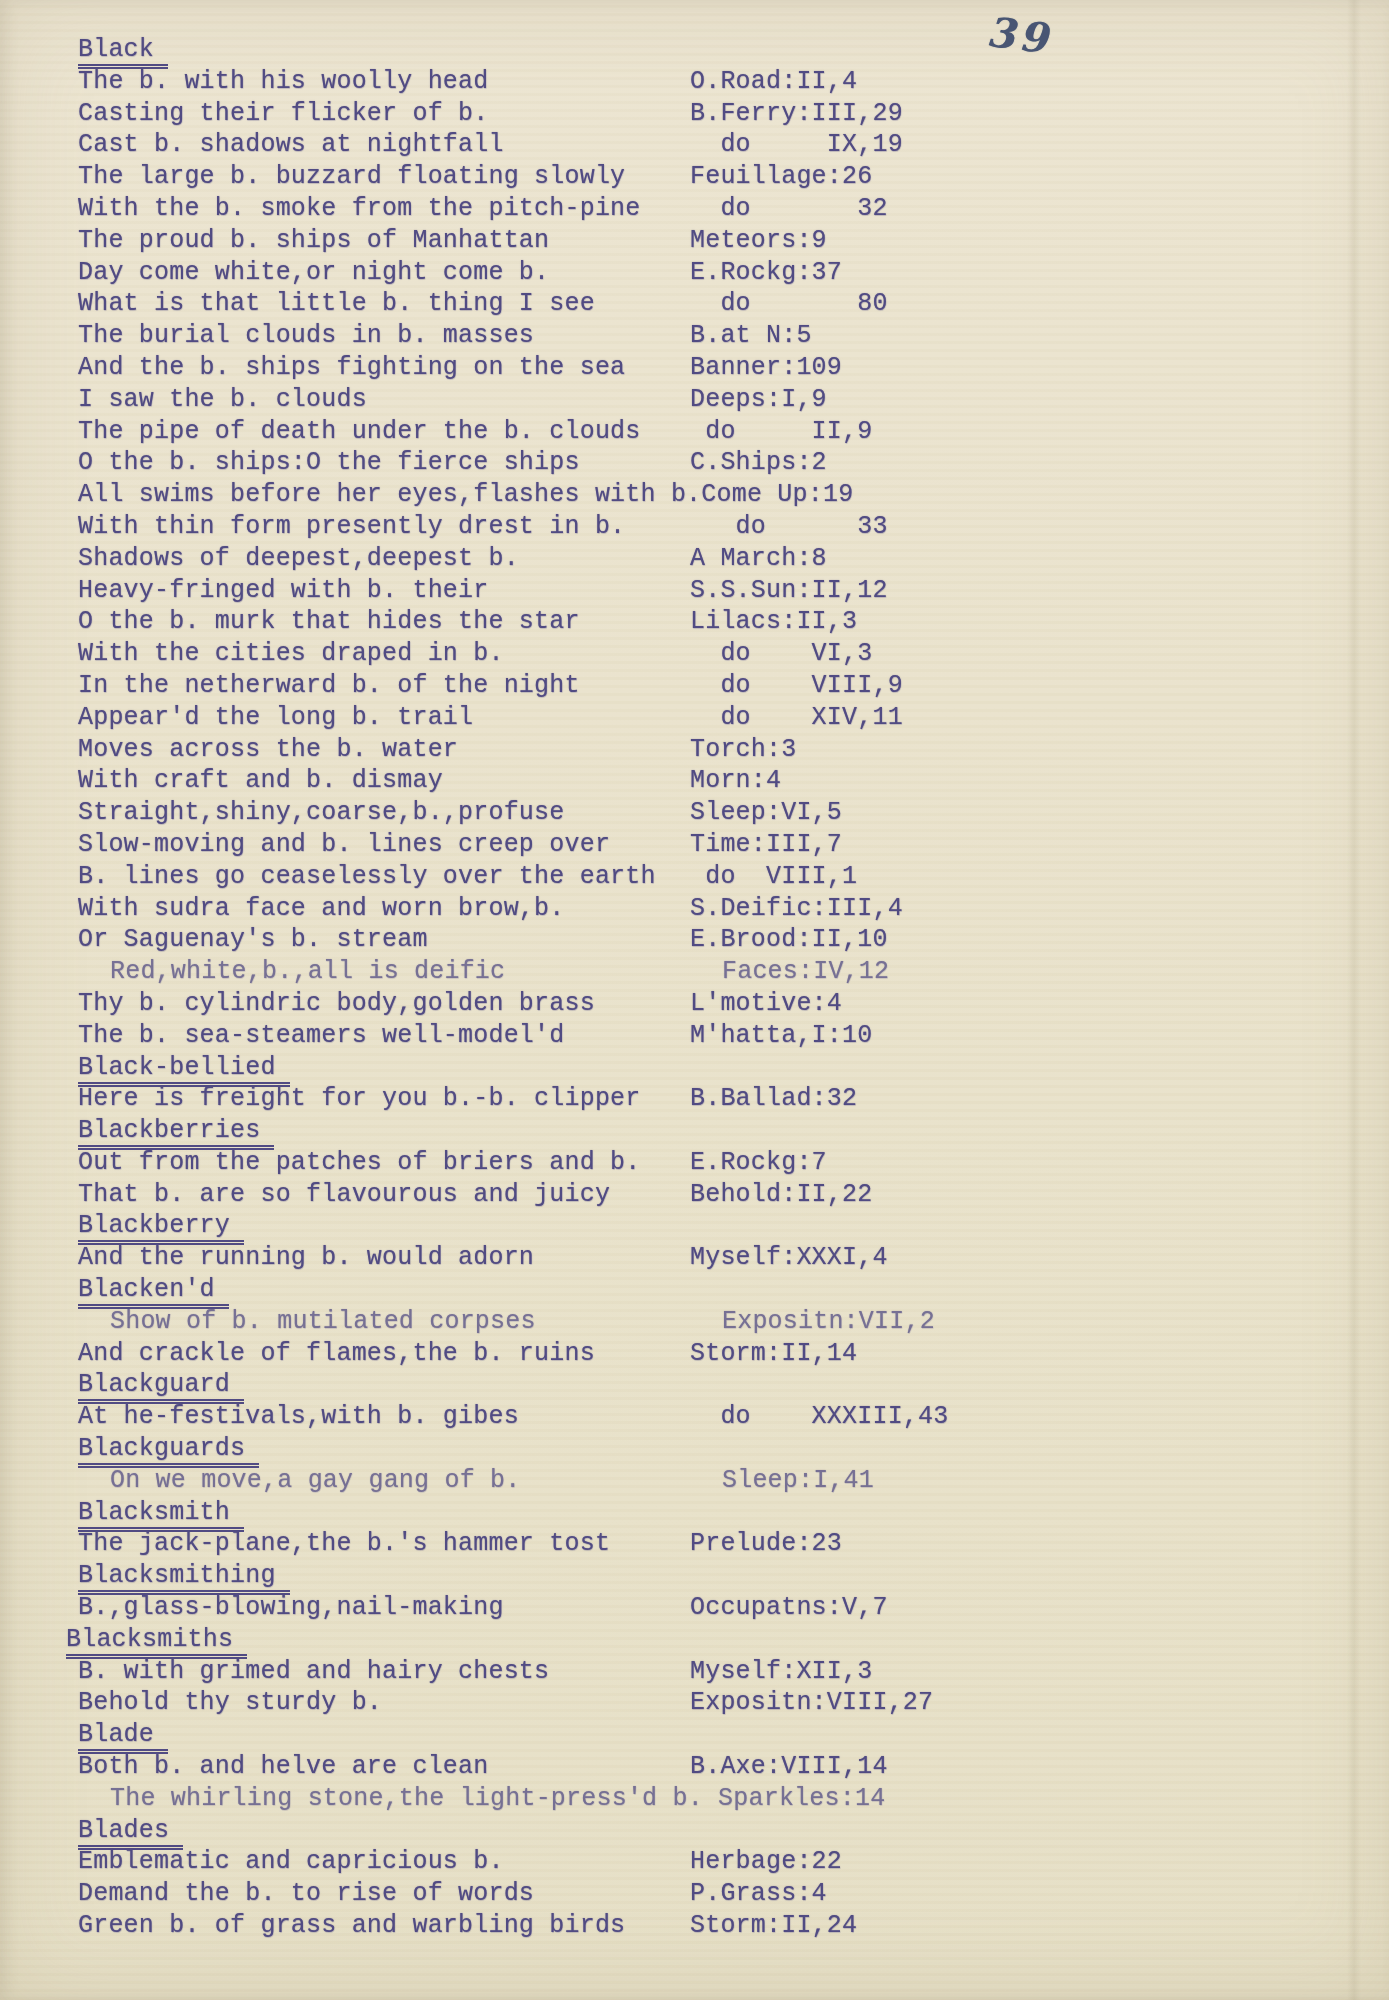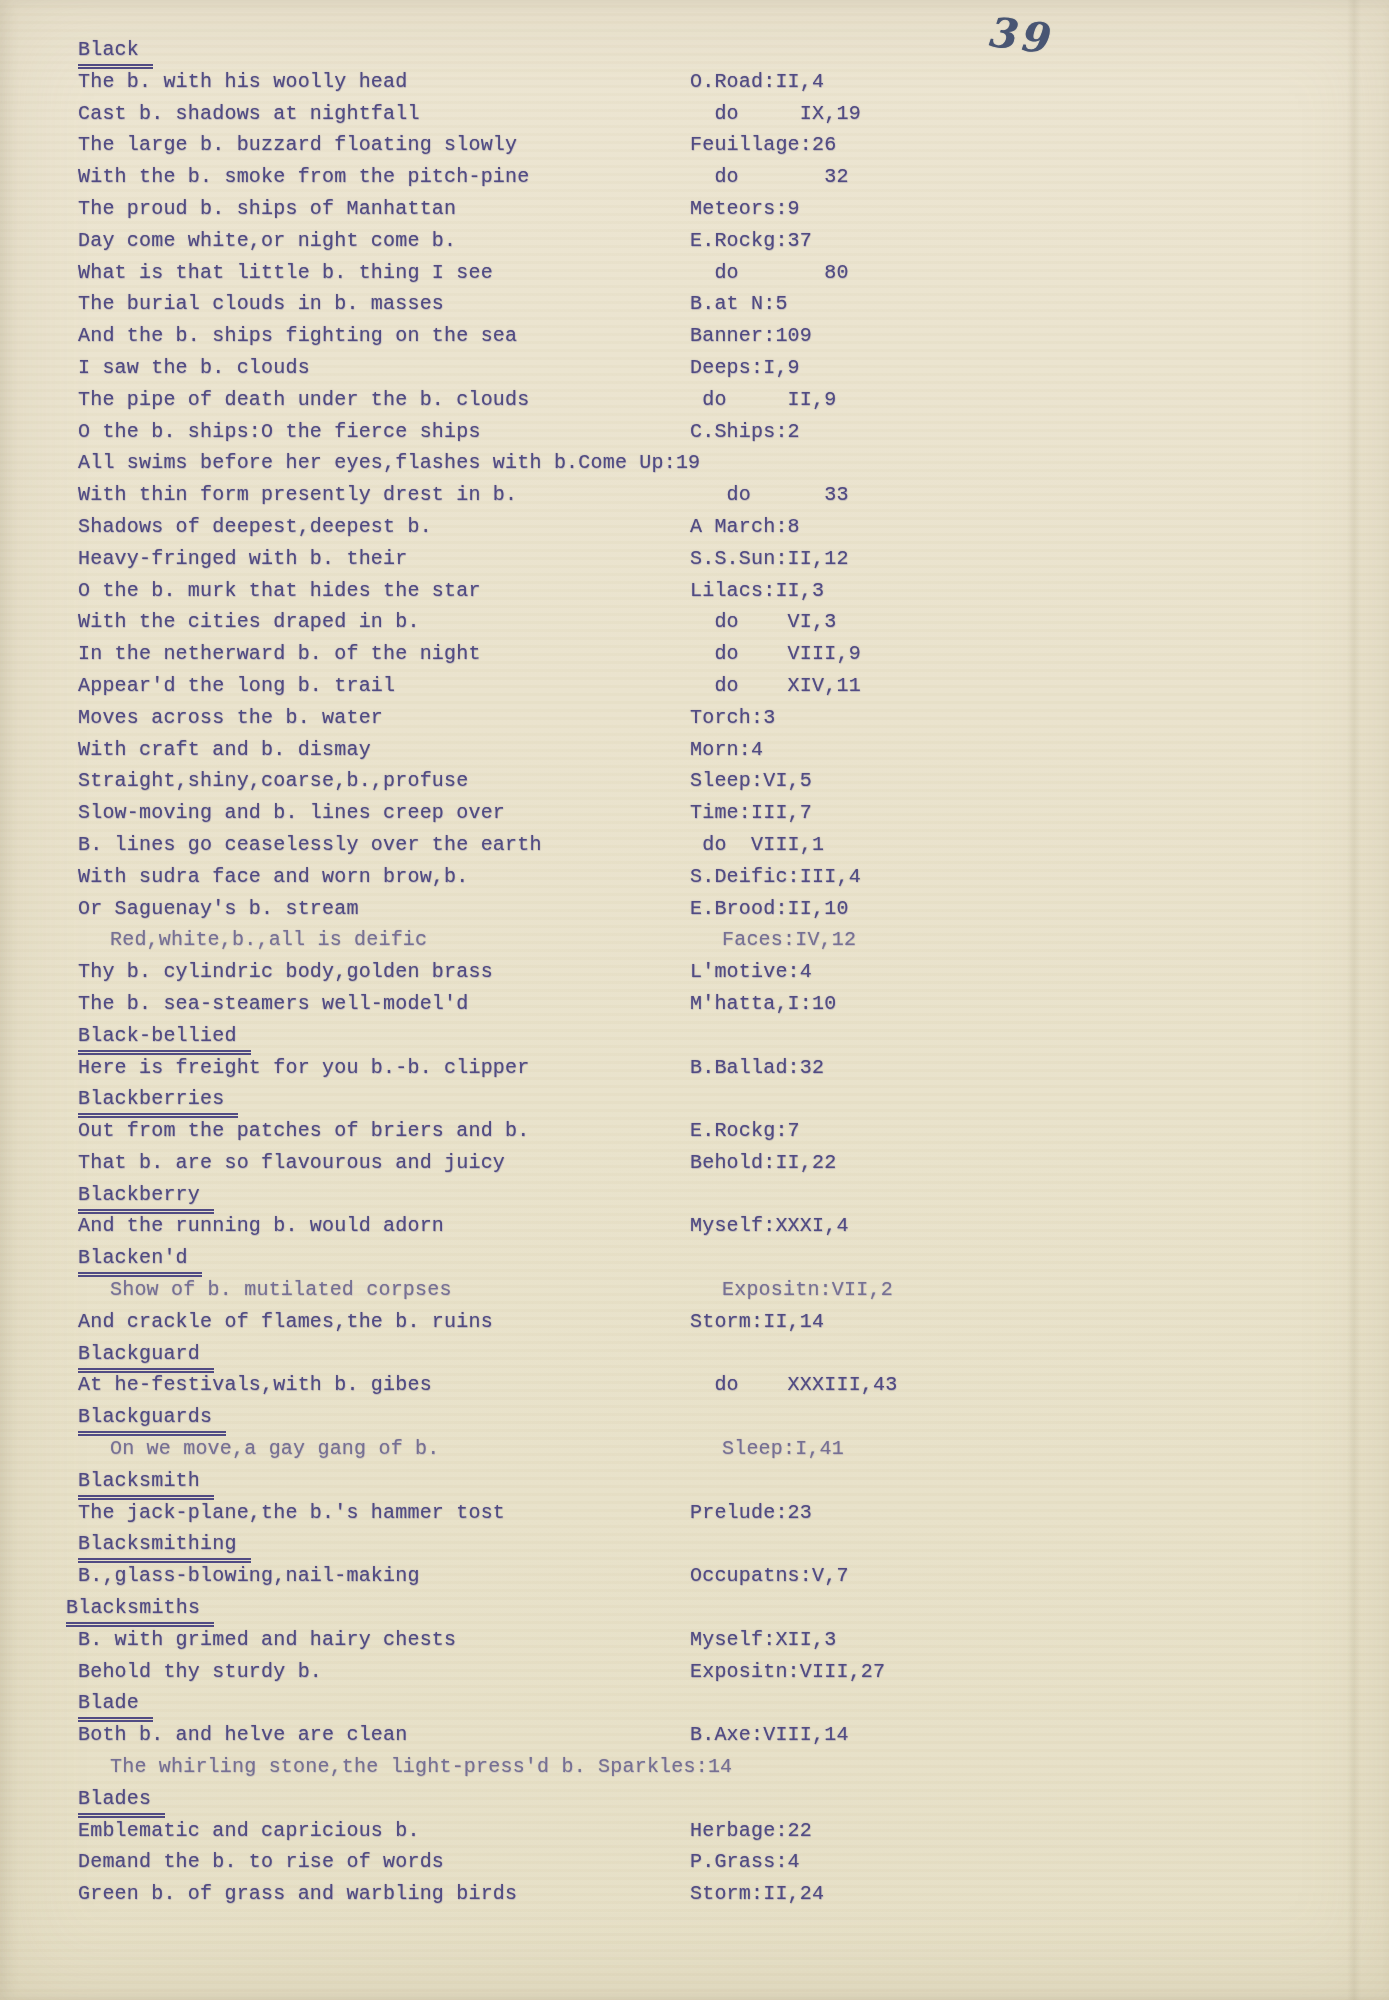--- a/index.html
+++ b/index.html
@@ -16,21 +16,21 @@
       linear-gradient(180deg,#ebe4d0 0%,#e9e2cb 35%,#e7e0c7 75%,#e5dec4 100%);
     box-shadow:inset 0 0 90px rgba(150,135,95,0.18), inset 6px 0 14px rgba(90,80,55,0.10);
   }
   .paper::after{
     content:"";position:absolute;top:0;bottom:0;right:28px;width:14px;
     background:linear-gradient(90deg,transparent,rgba(120,108,78,0.10),transparent);
     pointer-events:none;
   }
   .index{
     position:absolute;top:34px;left:78px;right:30px;
-    font-size:20px;letter-spacing:0.2px;
+    font-size:25px;letter-spacing:0.2px;
     color:#514b83;
     text-shadow:0 0 1.2px rgba(81,75,131,0.55), 0.5px 0.5px 0 rgba(81,75,131,0.18);
   }
   .row{height:31.8px;line-height:31.8px;white-space:pre;}
   .heading{
     display:inline-block;line-height:26px;
     padding:0 14px 1px 0;
     border-bottom:5px double currentColor;
   }
   .entry-text{display:inline-block;width:612px;vertical-align:top;}
@@ -46,20 +46,21 @@
   }
 </style>
 </head>
 <body>
 
 <div class="paper">
   <div class="page-number">39</div>
   <main class="index">
       <div class="row heading-row"><span class="heading">Black</span></div>
       <div class="row entry-row"><span class="entry-text">The b. with his woolly head</span><span class="entry-ref">O.Road:II,4</span></div>
+      <div class="row entry-row"><span class="entry-text">Casting their flicker of b.</span><span class="entry-ref">B.Ferry:III,29</span></div>
       <div class="row entry-row"><span class="entry-text">Cast b. shadows at nightfall</span><span class="entry-ref">  do     IX,19</span></div>
       <div class="row entry-row"><span class="entry-text">The large b. buzzard floating slowly</span><span class="entry-ref">Feuillage:26</span></div>
       <div class="row entry-row"><span class="entry-text">With the b. smoke from the pitch-pine</span><span class="entry-ref">  do       32</span></div>
       <div class="row entry-row"><span class="entry-text">The proud b. ships of Manhattan</span><span class="entry-ref">Meteors:9</span></div>
       <div class="row entry-row"><span class="entry-text">Day come white,or night come b.</span><span class="entry-ref">E.Rockg:37</span></div>
       <div class="row entry-row"><span class="entry-text">What is that little b. thing I see</span><span class="entry-ref">  do       80</span></div>
       <div class="row entry-row"><span class="entry-text">The burial clouds in b. masses</span><span class="entry-ref">B.at N:5</span></div>
       <div class="row entry-row"><span class="entry-text">And the b. ships fighting on the sea</span><span class="entry-ref">Banner:109</span></div>
       <div class="row entry-row"><span class="entry-text">I saw the b. clouds</span><span class="entry-ref">Deeps:I,9</span></div>
       <div class="row entry-row"><span class="entry-text">The pipe of death under the b. clouds</span><span class="entry-ref"> do     II,9</span></div>

